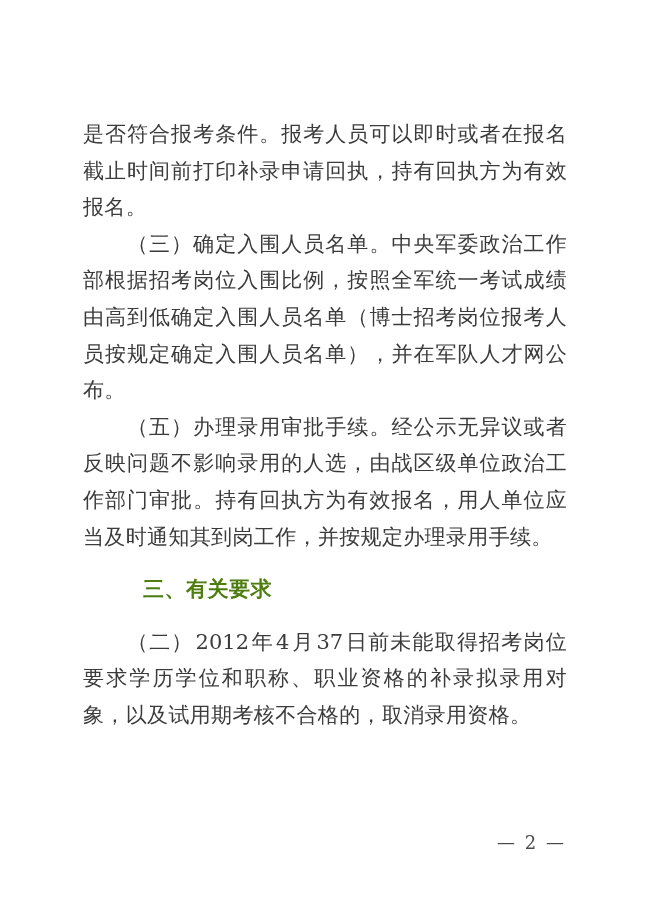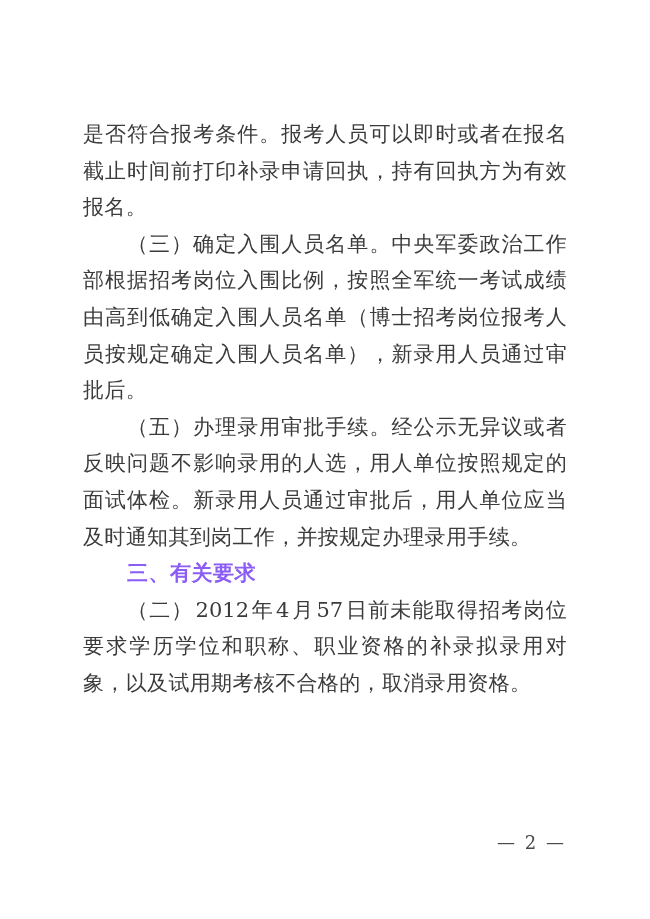--- a/index.html
+++ b/index.html
@@ -41,24 +41,24 @@
 
   .para.indent {
     text-indent: 44px;
   }
 
   .heading {
     font-family: "DejaVu Sans", "Liberation Sans", sans-serif;
     font-size: 21px;
     line-height: 36.6px;
     font-weight: bold;
-    color: #8b5cf6;
+    color: #4d7c0f;
     letter-spacing: 0.5px;
     text-indent: 44px;
-    margin: 0;
+    margin: 16px;
     white-space: nowrap;
   }
 
   
   .num {
     font-family: "DejaVu Serif", "Liberation Serif", serif;
     padding: 0 2px;
     letter-spacing: 0;
   }
 
@@ -74,21 +74,21 @@
     letter-spacing: 2px;
   }
 </style>
 </head>
 <body>
 
 <div class="page">
 
   <div class="text-body">
       <p class="para" id="p-continuation">是否符合报考条件。报考人员可以即时或者在报名截止时间前打印补录申请回执，持有回执方为有效报名。</p>
-      <p class="para indent" id="p-section-3">（三）确定入围人员名单。中央军委政治工作部根据招考岗位入围比例，按照全军统一考试成绩由高到低确定入围人员名单（博士招考岗位报考人员按规定确定入围人员名单），新录用人员通过审批后。</p>
-      <p class="para indent" id="p-section-5">（五）办理录用审批手续。经公示无异议或者反映问题不影响录用的人选，用人单位按照规定的面试体检。新录用人员通过审批后，用人单位应当及时通知其到岗工作，并按规定办理录用手续。</p>
+      <p class="para indent" id="p-section-3">（三）确定入围人员名单。中央军委政治工作部根据招考岗位入围比例，按照全军统一考试成绩由高到低确定入围人员名单（博士招考岗位报考人员按规定确定入围人员名单），并在军队人才网公布。</p>
+      <p class="para indent" id="p-section-5">（五）办理录用审批手续。经公示无异议或者反映问题不影响录用的人选，由战区级单位政治工作部门审批。持有回执方为有效报名，用人单位应当及时通知其到岗工作，并按规定办理录用手续。</p>
       <p class="heading" id="h-section-three">三、有关要求</p>
-      <p class="para indent" id="p-req-2">（二）<span class="num">2012</span>年<span class="num">4</span>月<span class="num">57</span>日前未能取得招考岗位要求学历学位和职称、职业资格的补录拟录用对象，以及试用期考核不合格的，取消录用资格。</p>
+      <p class="para indent" id="p-req-2">（二）<span class="num">2012</span>年<span class="num">4</span>月<span class="num">37</span>日前未能取得招考岗位要求学历学位和职称、职业资格的补录拟录用对象，以及试用期考核不合格的，取消录用资格。</p>
     </div>
 
   <div class="page-number">— 2 —</div>
 
 </div>
 
 </body></html>

